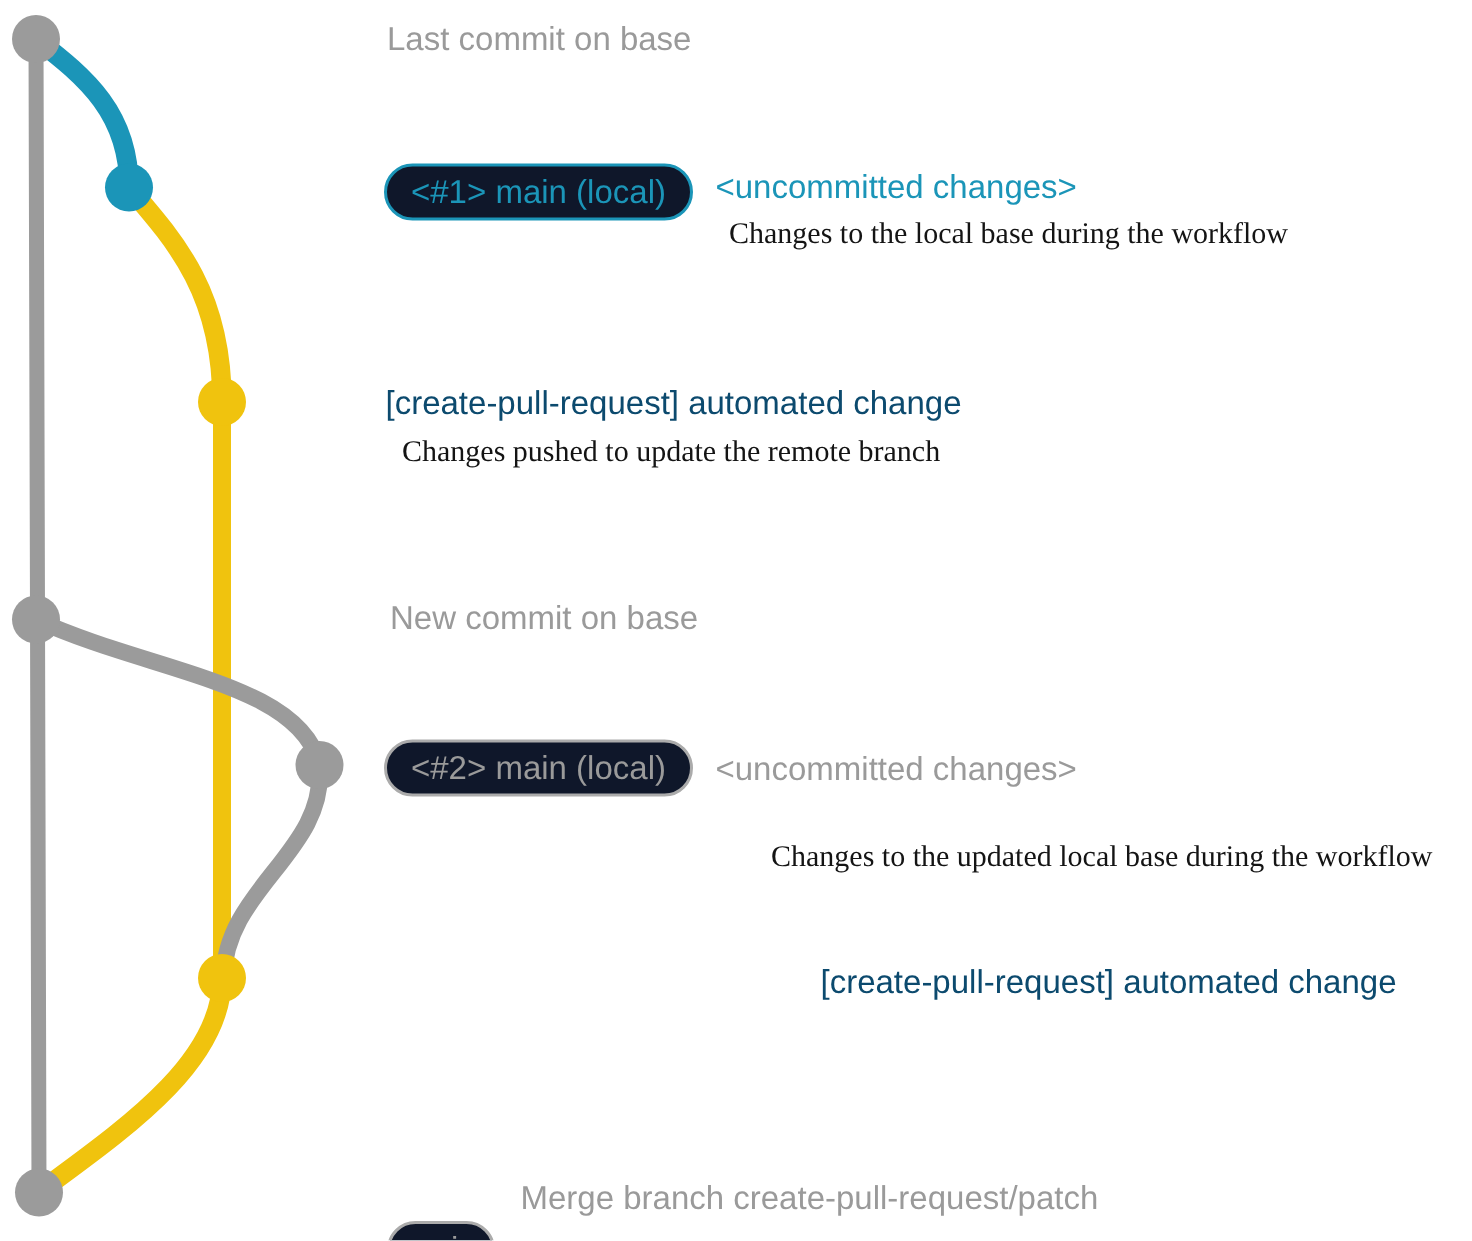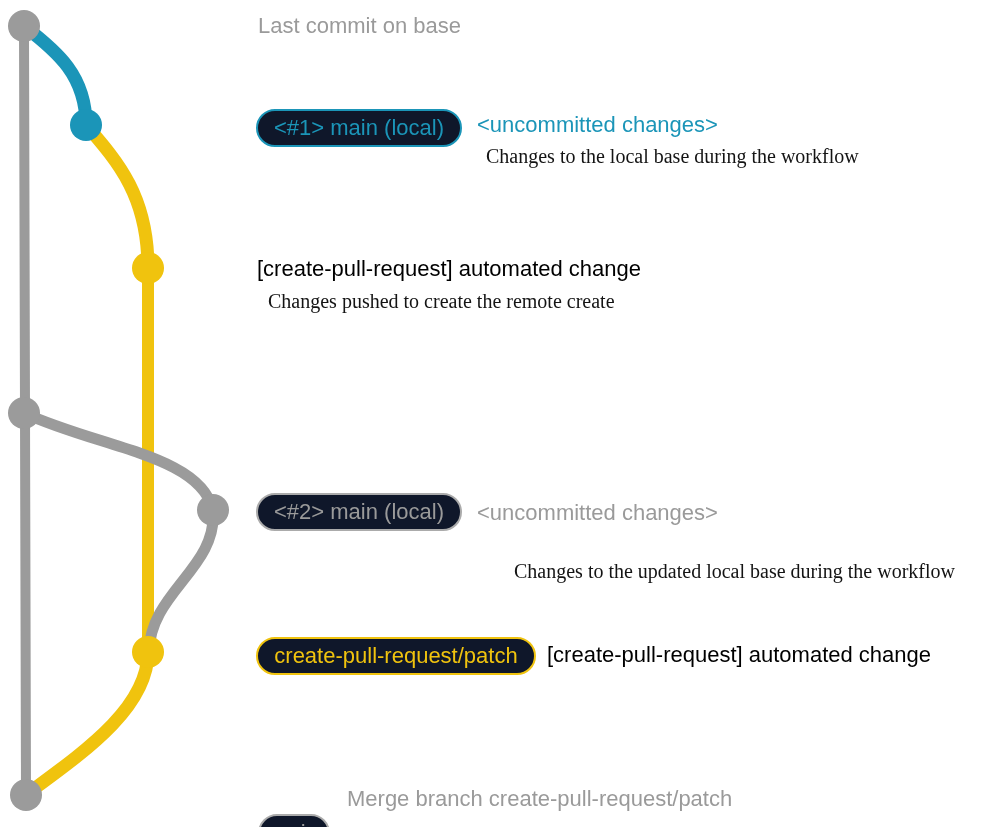--- a/index.html
+++ b/index.html
@@ -10,21 +10,21 @@
     background: #ffffff;
     font-family: "Liberation Sans", sans-serif;
     overflow: hidden;
   }
   #graph-svg { position: absolute; left: 0; top: 0; }
 
   .abs { position: absolute; white-space: nowrap; }
 
   .gray-heading { font-size: 22px; color: #9a9a9a; }
   .blue-heading { font-size: 22px; color: #1b95b8; }
-  .yellow-heading { font-size: 22px; color: #000000; }
+  .yellow-heading { font-size: 22px; color: #0c4a6e; }
 
   .desc {
     font-family: "Liberation Serif", serif;
     font-size: 20px;
     color: #141414;
     text-align: right;
   }
 
   .badge {
     position: absolute;
@@ -73,26 +73,26 @@
     <circle cx="26" cy="795" r="16" fill="#9b9b9b"></circle>
   </svg>
 
   <div class="abs gray-heading" style="left:258px; top:13px;">Last commit on base</div>
 
   <div class="badge badge-blue" style="left:256px; top:109px; width:206px;">&lt;#1&gt; main (local)</div>
   <div class="abs blue-heading" style="left:477px; top:112px;">&lt;uncommitted changes&gt;</div>
   <div class="abs desc" style="left:486px; top:145px;">Changes to the local base during the workflow</div>
 
   <div class="abs yellow-heading" style="left:257px; top:256px;">[create-pull-request] automated change</div>
-  <div class="abs desc" style="left:268px; top:290px;">Changes pushed to create the remote create</div>
+  <div class="abs desc" style="left:268px; top:290px;">Changes pushed to update the remote branch</div>
 
+  <div class="abs gray-heading" style="left:260px; top:399px;">New commit on base</div>
 
   <div class="badge badge-gray" style="left:256px; top:493px; width:206px;">&lt;#2&gt; main (local)</div>
   <div class="abs gray-heading" style="left:477px; top:500px;">&lt;uncommitted changes&gt;</div>
   <div class="abs desc" style="left:486px; top:560px;margin-left:28px;">Changes to the updated local base during the workflow</div>
 
-  <div class="badge badge-yellow" style="left:256px; top:637px; width:280px;">create-pull-request/patch</div>
   <div class="abs yellow-heading" style="left:547px; top:642px;">[create-pull-request] automated change</div>
 
   <div class="badge badge-gray" style="left:258px; top:814px; width:72px;">main</div>
   <div class="abs gray-heading" style="left:347px; top:786px;">Merge branch create-pull-request/patch</div>
 
 </div>
 
 </body></html>

